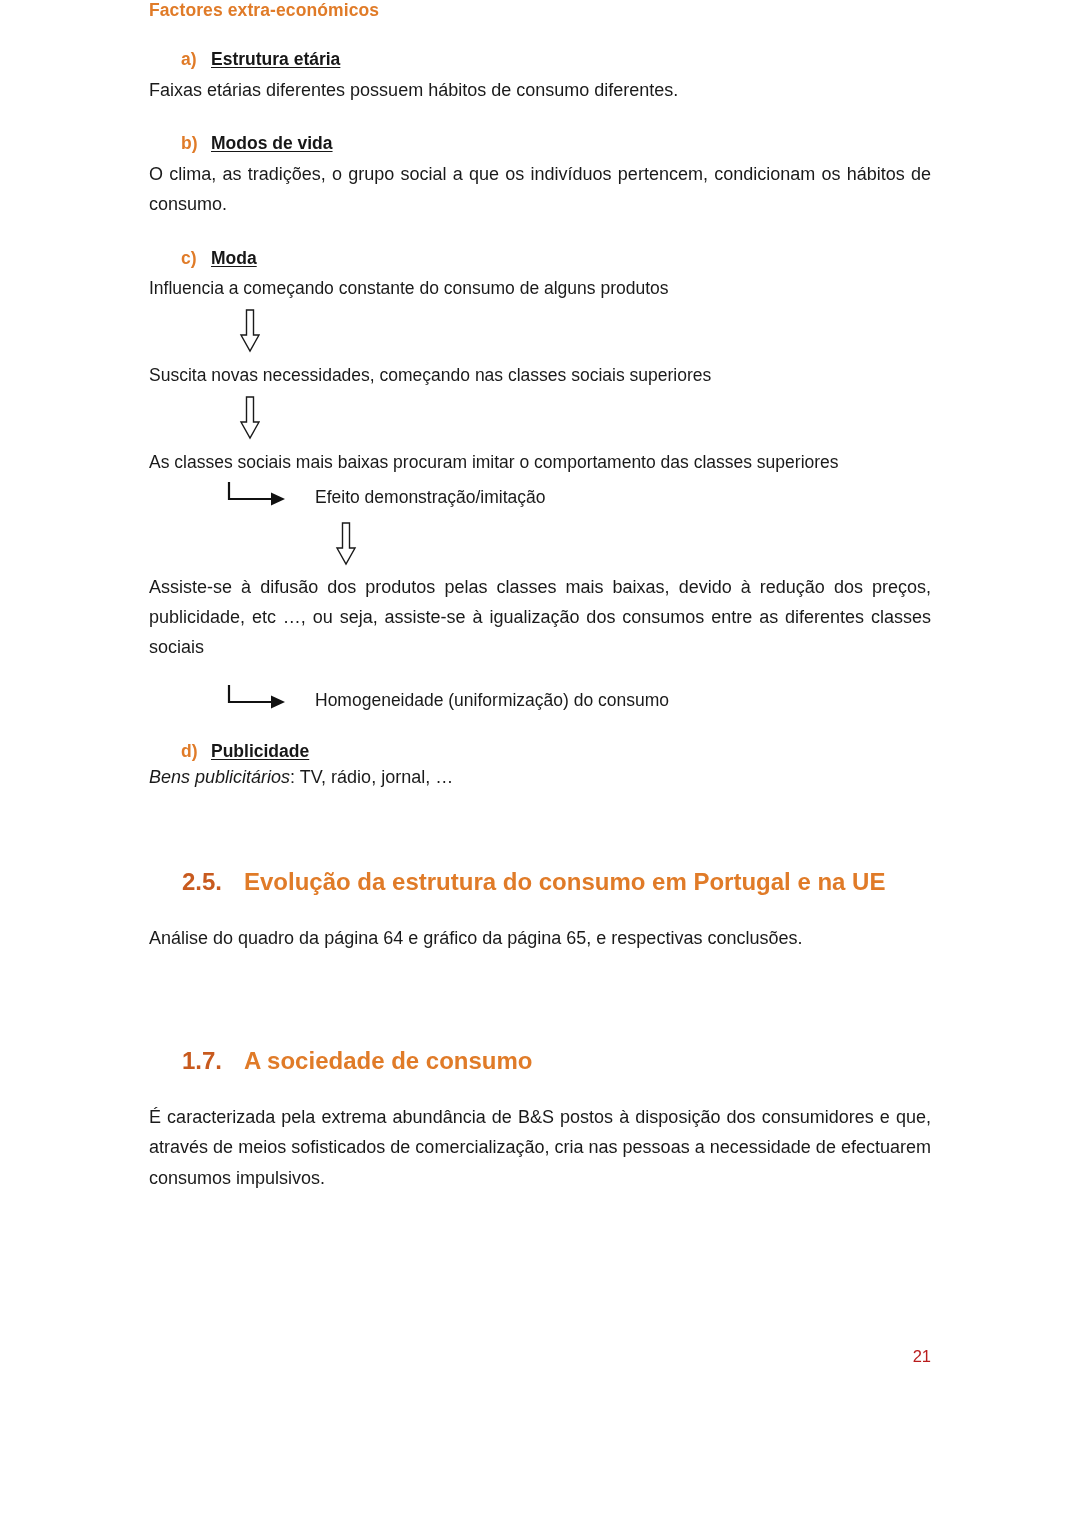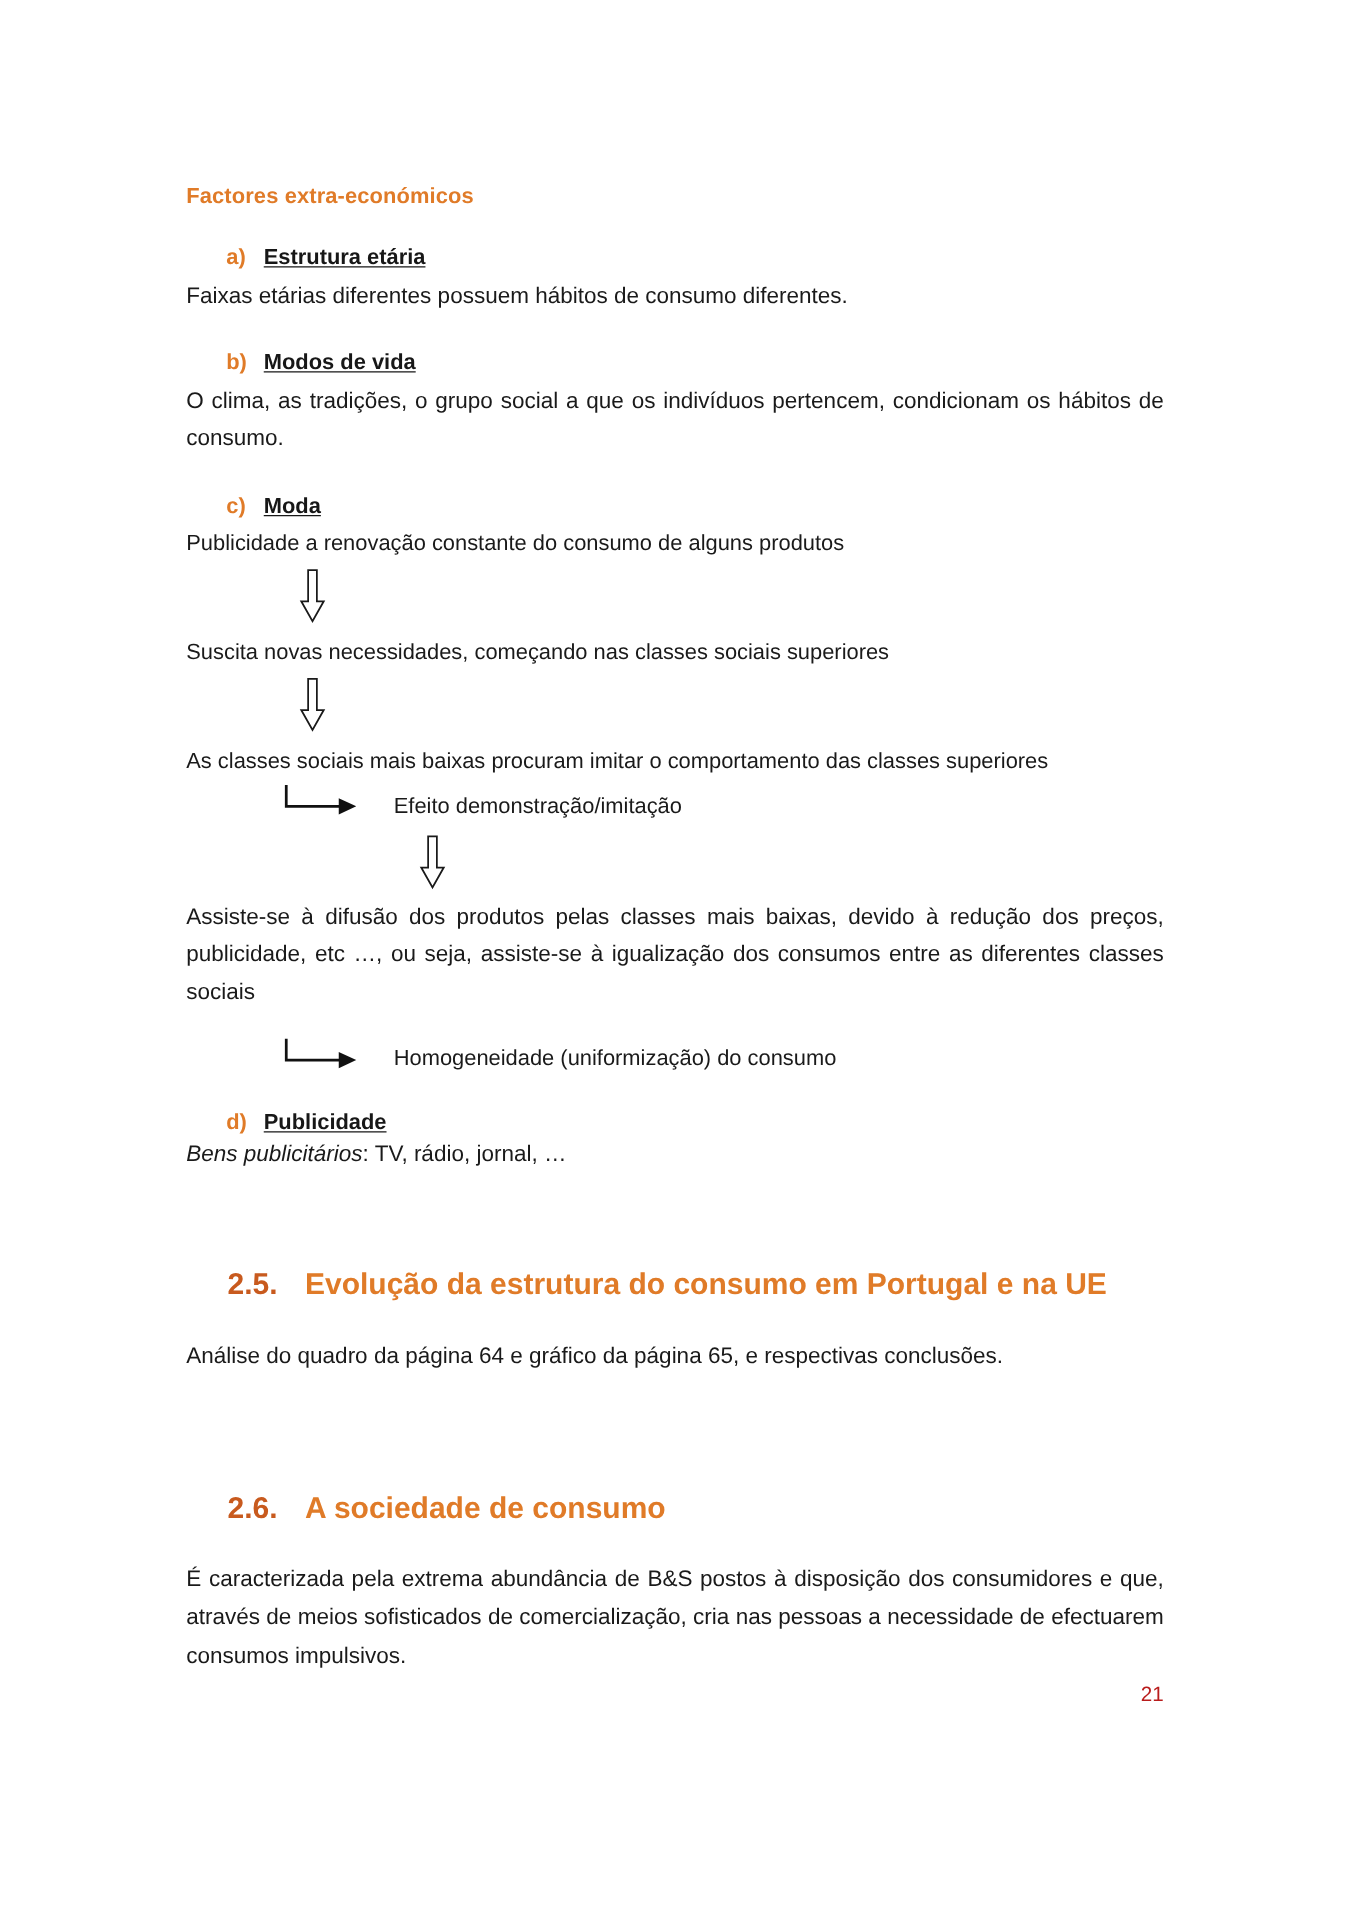--- a/index.html
+++ b/index.html
@@ -24,21 +24,20 @@
     width: 782px;
   }
 
   
   .section-title {
     color: #E07B28;
     font-weight: bold;
     font-size: 17.5px;
     letter-spacing: 0.1px;
     margin: 0;
-    padding-top: 146px;
   }
 
   .item {
     margin-top: 28px;
   }
   .item-head {
     margin-left: 32px;
     font-size: 17.5px;
     white-space: nowrap;
   }
@@ -155,21 +154,21 @@
       <p class="body">O clima, as tradições, o grupo social a que os indivíduos pertencem, condicionam os hábitos de consumo.</p>
     </div>
 
     <div class="item">
       <div class="item-head">
         <span class="item-marker">c)</span><span class="item-label">Moda</span>
       </div>
 
       <div>
 
-        <p class="flow" style="margin-top:5px;">Publicidade a renovação constante do consumo de alguns produtos</p>
+        <p class="flow" style="margin-top:5px;">Influencia a começando constante do consumo de alguns produtos</p>
 
         <div class="down-arrow-row">
           <span class="down-arrow" style="left:90px;">
             <svg width="22" height="44" viewBox="0 0 22 44">
               <polygon points="7.5,1 14.5,1 14.5,26 20,26 11,42 2,26 7.5,26" fill="#ffffff" stroke="#1a1a1a" stroke-width="1.4" stroke-linejoin="miter"></polygon>
             </svg>
           </span>
         </div>
 
         <p class="flow">Suscita novas necessidades, começando nas classes sociais superiores</p>
@@ -229,21 +228,21 @@
     </div>
 
     <div class="heading2 h25">
       <span class="num">2.5.</span>
       <span class="text">Evolução da estrutura do consumo em Portugal e na UE</span>
     </div>
     <div class="gap-after-heading"></div>
     <p class="body left">Análise do quadro da página 64 e gráfico da página 65, e respectivas conclusões.</p>
 
     <div class="heading2 h26">
-      <span class="num">2.6.</span>
+      <span class="num">1.7.</span>
       <span class="text">A sociedade de consumo</span>
     </div>
     <div class="gap-after-heading"></div>
     <p class="body">É caracterizada pela extrema abundância de B&amp;S postos à disposição dos consumidores e que, através de meios sofisticados de comercialização, cria nas pessoas a necessidade de efectuarem consumos impulsivos.</p>
 
   </div>
 
   <div class="page-number">21</div>
 </div>
 

